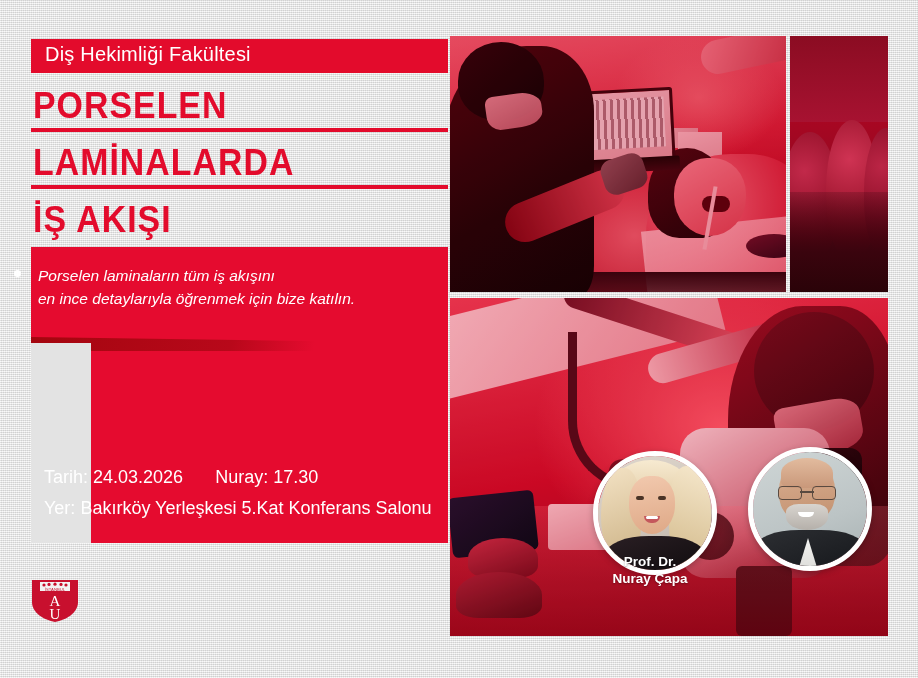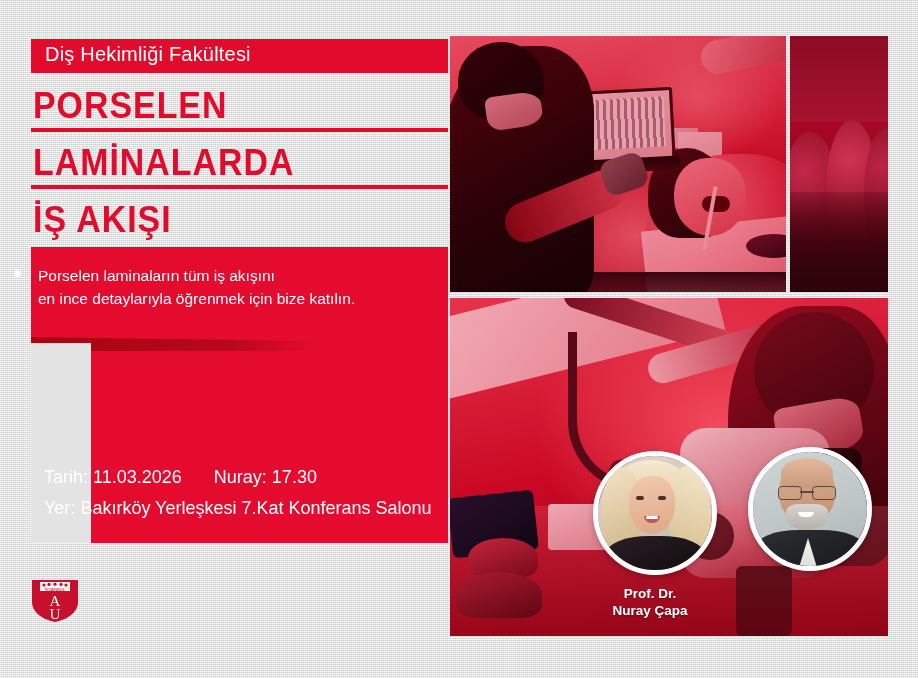--- a/index.html
+++ b/index.html
@@ -57,21 +57,21 @@
   }
   .bullet-dot{
     position:absolute;left:14px;top:270px;width:7px;height:7px;border-radius:50%;
     background:#ffffff;
   }
   .bullet-text{
     position:absolute;left:38px;top:264px;width:400px;
     color:#fff;font-size:15.5px;line-height:23px;font-weight:400;
     font-family:"Liberation Sans",sans-serif;
   }
-  .bullet-text div{white-space:nowrap;}
+  .bullet-text div{white-space:nowrap;font-style:italic;}
 
   .meta{
     position:absolute;left:44px;top:462px;
     color:#fff;font-size:18px;line-height:31px;
     font-family:"Liberation Sans",sans-serif;
     white-space:nowrap;
   }
   .meta b{font-weight:normal;}
   .meta .gap{display:inline-block;width:22px;}
 
@@ -244,21 +244,21 @@
   .mal-body{position:absolute;left:2px;bottom:-8px;width:110px;height:44px;border-radius:40% 40% 0 0;
     background:linear-gradient(160deg,#2d2f33,#14161a);}
   .mal-shirt{position:absolute;left:44px;bottom:-8px;width:22px;height:36px;
     background:linear-gradient(180deg,#f4f4f2,#d9d9d6);clip-path:polygon(50% 0,100% 100%,0 100%);}
 
   .speaker-name{
     position:absolute;text-align:center;color:#fff;font-weight:bold;
     font-size:13.5px;line-height:17px;font-family:"Liberation Sans",sans-serif;
     text-shadow:0 1px 2px rgba(0,0,0,.35);
   }
-  .sn-f{left:575px;top:585px;width:150px;}
+  .sn-f{left:575px;top:553px;width:150px;}
   .sn-m{left:730px;top:585px;width:150px;}
 </style>
 </head>
 <body>
 
 <div id="poster">
 
   <div class="faculty-bar">
     <span>Diş Hekimliği Fakültesi</span>
   </div>
@@ -275,28 +275,28 @@
   </div>
   <div class="bullet-dot"></div>
   <div class="bullet-text">
     <div>Porselen laminaların tüm iş akışını</div>
     <div>en ince detaylarıyla öğrenmek için bize katılın.</div>
   </div>
 
   <div class="meta">
     <div>
       <b>Tarih:</b>
-      <span>11.03.2026</span>
+      <span>24.03.2026</span>
       <span class="gap"></span>
       <b>Nuray:</b>
       <span>17.30</span>
     </div>
     <div>
       <b>Yer:</b>
-      <span>Bakırköy Yerleşkesi 7.Kat Konferans Salonu</span>
+      <span>Bakırköy Yerleşkesi 5.Kat Konferans Salonu</span>
     </div>
   </div>
 
   <div class="logo">
     <svg class="shield" width="50" height="46" viewBox="0 0 50 46">
       <path d="M2 2 H48 V24 C48 35 36 42 25 44 C14 42 2 35 2 24 Z" fill="#C8102E"></path>
       <rect x="10" y="4" width="30" height="9" fill="#F2F2F2"></rect>
       <g fill="#C8102E">
         <circle cx="14" cy="7" r="1.6"></circle>
           <circle cx="19" cy="6.4" r="1.6"></circle>

